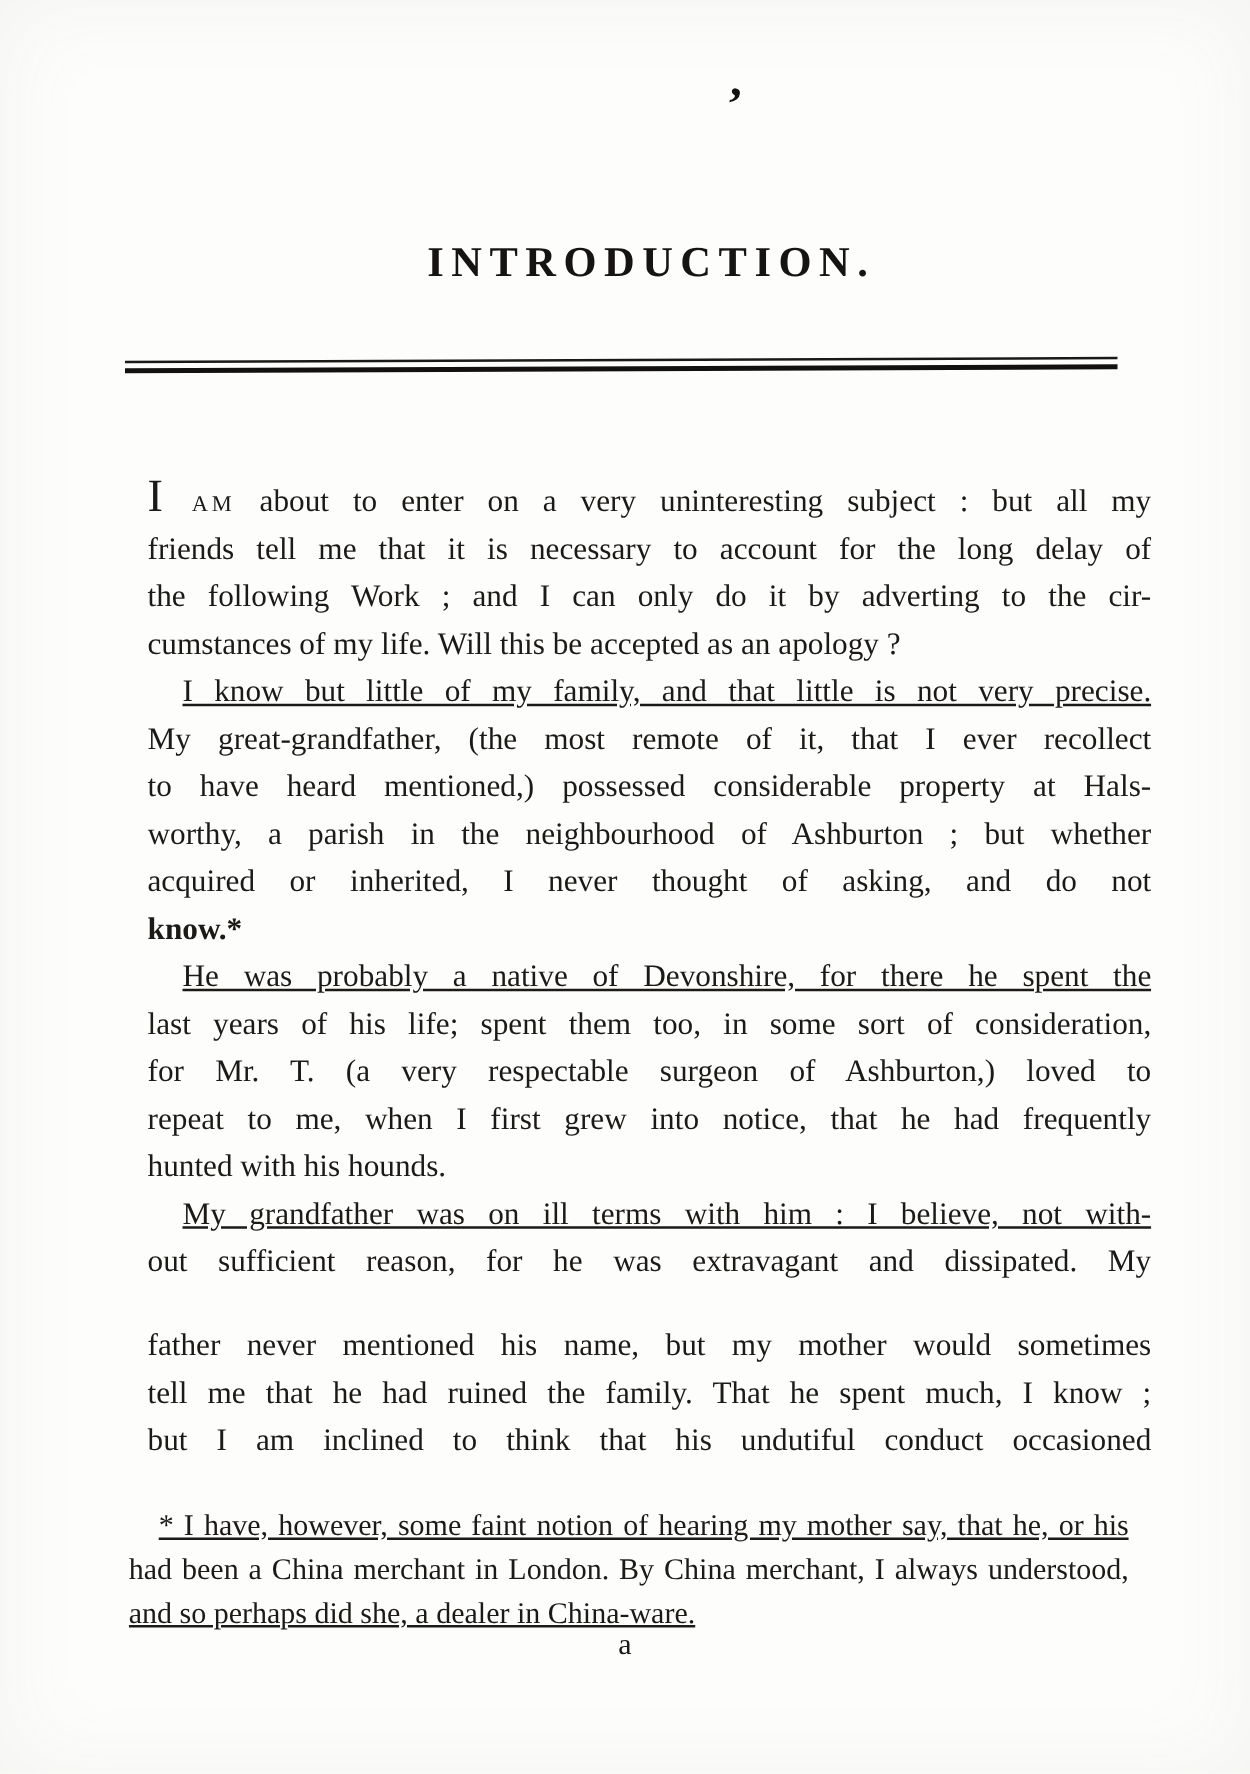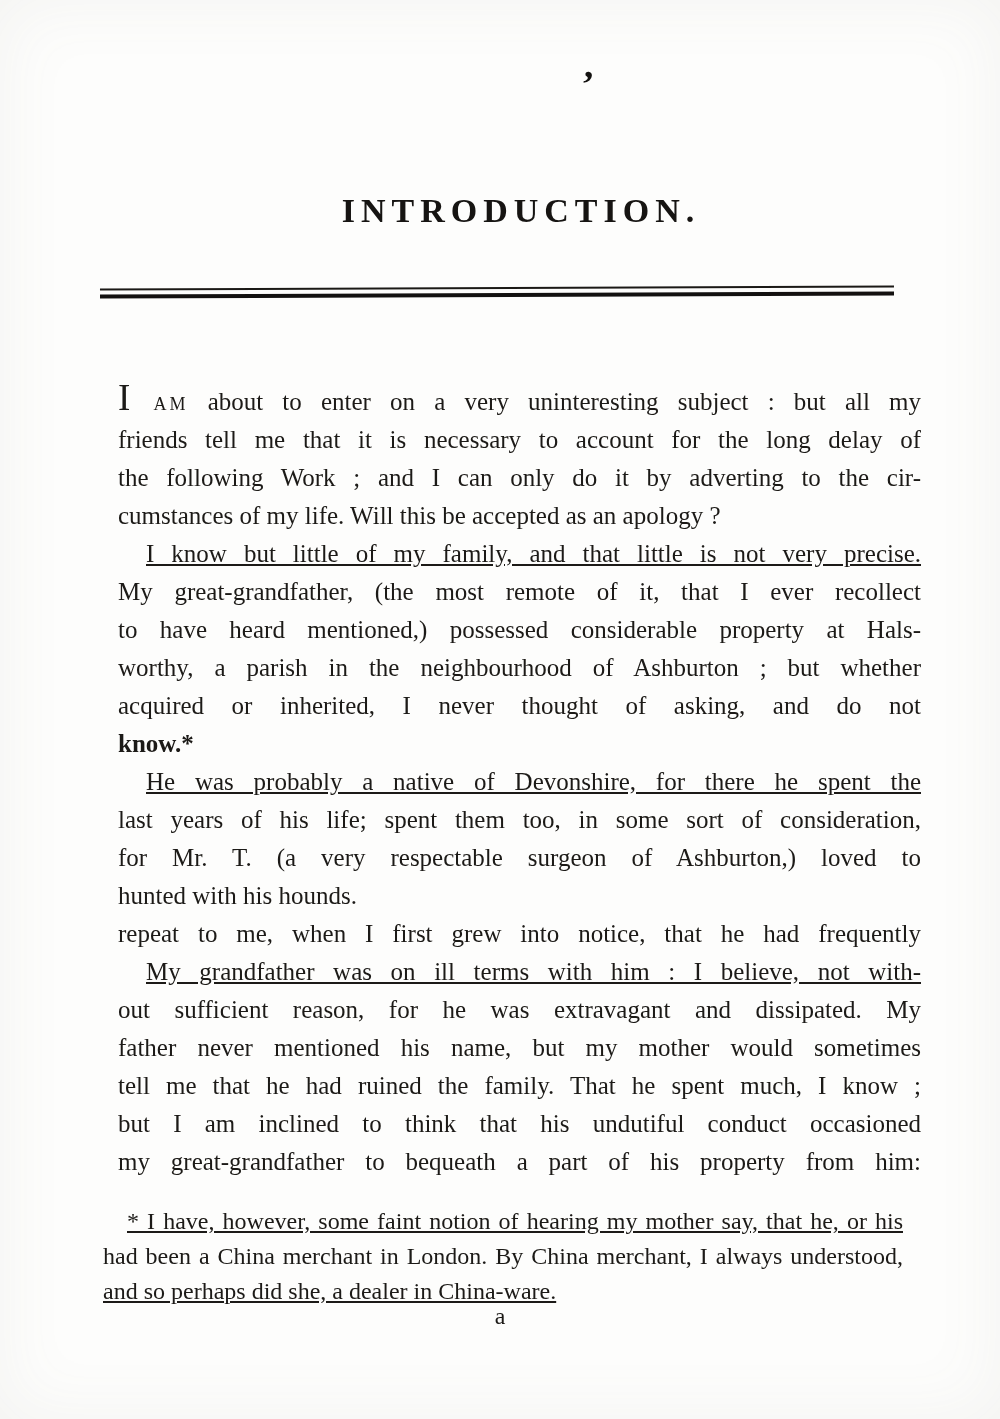--- a/index.html
+++ b/index.html
@@ -94,31 +94,30 @@
       <span class="bl j" style="display:block;">to have heard mentioned,) possessed considerable property at Hals-</span>
       <span class="bl j" style="display:block;">worthy, a parish in the neighbourhood of Ashburton ; but whether</span>
       <span class="bl j" style="display:block;">acquired or inherited, I never thought of asking, and do not</span>
       <span class="bl" style="display:block;font-weight:bold;">know.*</span>
     </p>
 
     <p class="para">
       <span class="bl j ind" style="display:block;">He was probably a native of Devonshire, for there he spent the</span>
       <span class="bl j" style="display:block;">last years of his life; spent them too, in some sort of consideration,</span>
       <span class="bl j" style="display:block;">for Mr. T. (a very respectable surgeon of Ashburton,) loved to</span>
+      <span class="bl j" style="display:block;">repeat to me, when I first grew into notice, that he had frequently</span>
       <span class="bl" style="display:block;">hunted with his hounds.</span>
-      <span class="bl j" style="display:block;">repeat to me, when I first grew into notice, that he had frequently</span>
     </p>
 
     <p class="para">
       <span class="bl j ind" style="display:block;">My grandfather was on ill terms with him : I believe, not with-</span>
       <span class="bl j" style="display:block;">out sufficient reason, for he was extravagant and dissipated. My</span>
-      <span class="bl j" style="display:block;">father never mentioned his name, but my mother would sometimes</span>
+      <span class="bl j" style="display:block;margin-top:29px;">father never mentioned his name, but my mother would sometimes</span>
       <span class="bl j" style="display:block;">tell me that he had ruined the family. That he spent much, I know ;</span>
       <span class="bl j" style="display:block;">but I am inclined to think that his undutiful conduct occasioned</span>
-      <span class="bl j" style="display:block;">my great-grandfather to bequeath a part of his property from him:</span>
     </p>
 
   </div>
 
   <div class="footnote">
     <span class="fl j ind" style="display:block;">* I have, however, some faint notion of hearing my mother say, that he, or his father,</span>
     <span class="fl j" style="display:block;">had been a China merchant in London. By China merchant, I always understood,</span>
     <span class="fl" style="display:block;text-decoration:underline;">and so perhaps did she, a dealer in China-ware.</span>
   </div>
 

